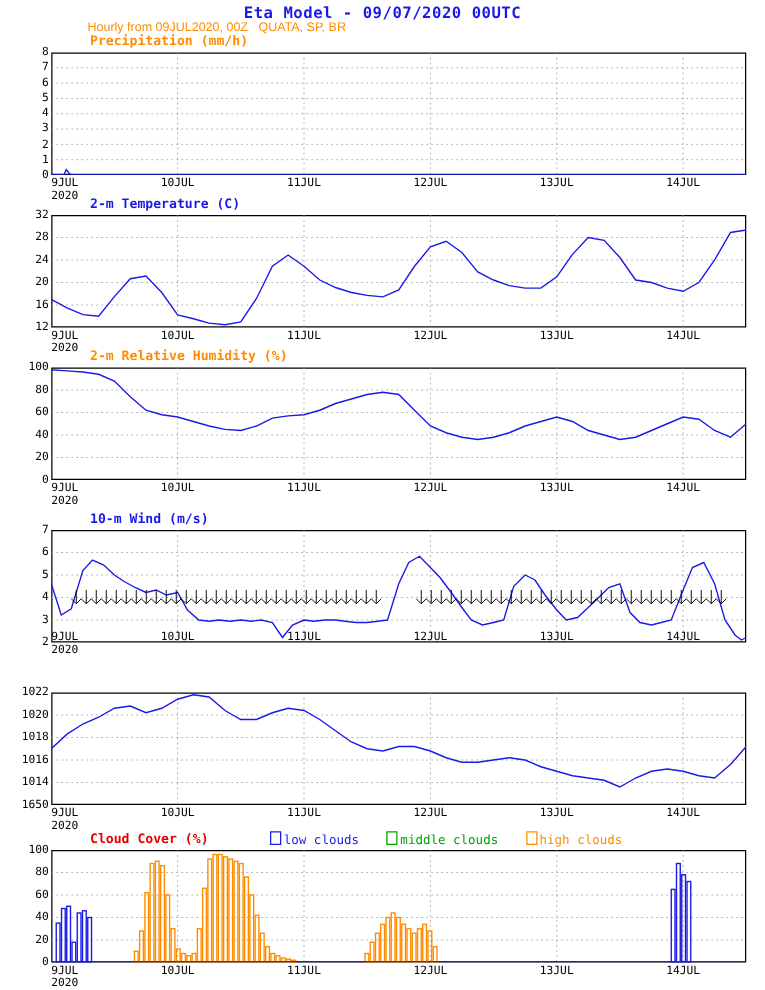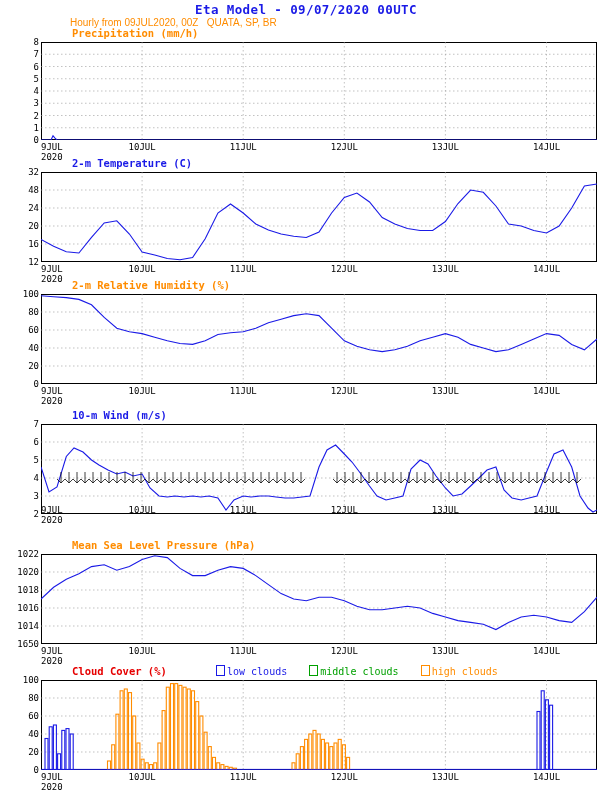--- a/index.html
+++ b/index.html
@@ -65,21 +65,21 @@
 </div>
 
 <div class="panel" style="top:172px;width:556px;height:90px;">
   <div class="frame" style="width:556px;height:90px;"></div>
   <div class="ptitle" style="left:31px;top:-15px;color:#1a1ae6;">2-m Temperature (C)</div>
   <div class="ytick-wrap">
     <div class="ylab" style="top:90px">12</div>
       <div class="ylab" style="top:72px">16</div>
     <div class="ylab" style="top:54px">20</div>
       <div class="ylab" style="top:36px">24</div>
-    <div class="ylab" style="top:18px">48</div>
+    <div class="ylab" style="top:18px">28</div>
       <div class="ylab" style="top:0px">32</div>
   </div>
   <svg width="556" height="90" viewBox="0 0 556 90">
     <g stroke="#999" stroke-width="0.6" stroke-dasharray="1.5,2.5">
       <line x1="101.1" y1="0" x2="101.1" y2="90"></line>
         <line x1="202.2" y1="0" x2="202.2" y2="90"></line>
       <line x1="303.3" y1="0" x2="303.3" y2="90"></line>
         <line x1="404.4" y1="0" x2="404.4" y2="90"></line>
       <line x1="505.5" y1="0" x2="505.5" y2="90"></line>
       <line x1="0" y1="18" x2="556" y2="18"></line>
@@ -473,21 +473,20 @@
   <div class="xlab" style="left:101.1px">10JUL</div>
   <div class="xlab" style="left:202.2px">11JUL</div>
   <div class="xlab" style="left:303.3px">12JUL</div>
   <div class="xlab" style="left:404.4px">13JUL</div>
   <div class="xlab" style="left:505.5px">14JUL</div>
   <div class="yearlab">2020</div>
 </div>
 
 <div class="panel" style="top:554px;width:556px;height:90px;">
   <div class="frame" style="width:556px;height:90px;"></div>
-  <div class="ptitle" style="left:31px;top:-15px;color:#ff8c00;">Mean Sea Level Pressure (hPa)</div>
   <div class="ytick-wrap">
     <div class="ylab" style="top:90px">1650</div>
       <div class="ylab" style="top:72px">1014</div>
     <div class="ylab" style="top:54px">1016</div>
       <div class="ylab" style="top:36px">1018</div>
     <div class="ylab" style="top:18px">1020</div>
       <div class="ylab" style="top:0px">1022</div>
   </div>
   <svg width="556" height="90" viewBox="0 0 556 90">
     <g stroke="#999" stroke-width="0.6" stroke-dasharray="1.5,2.5">

